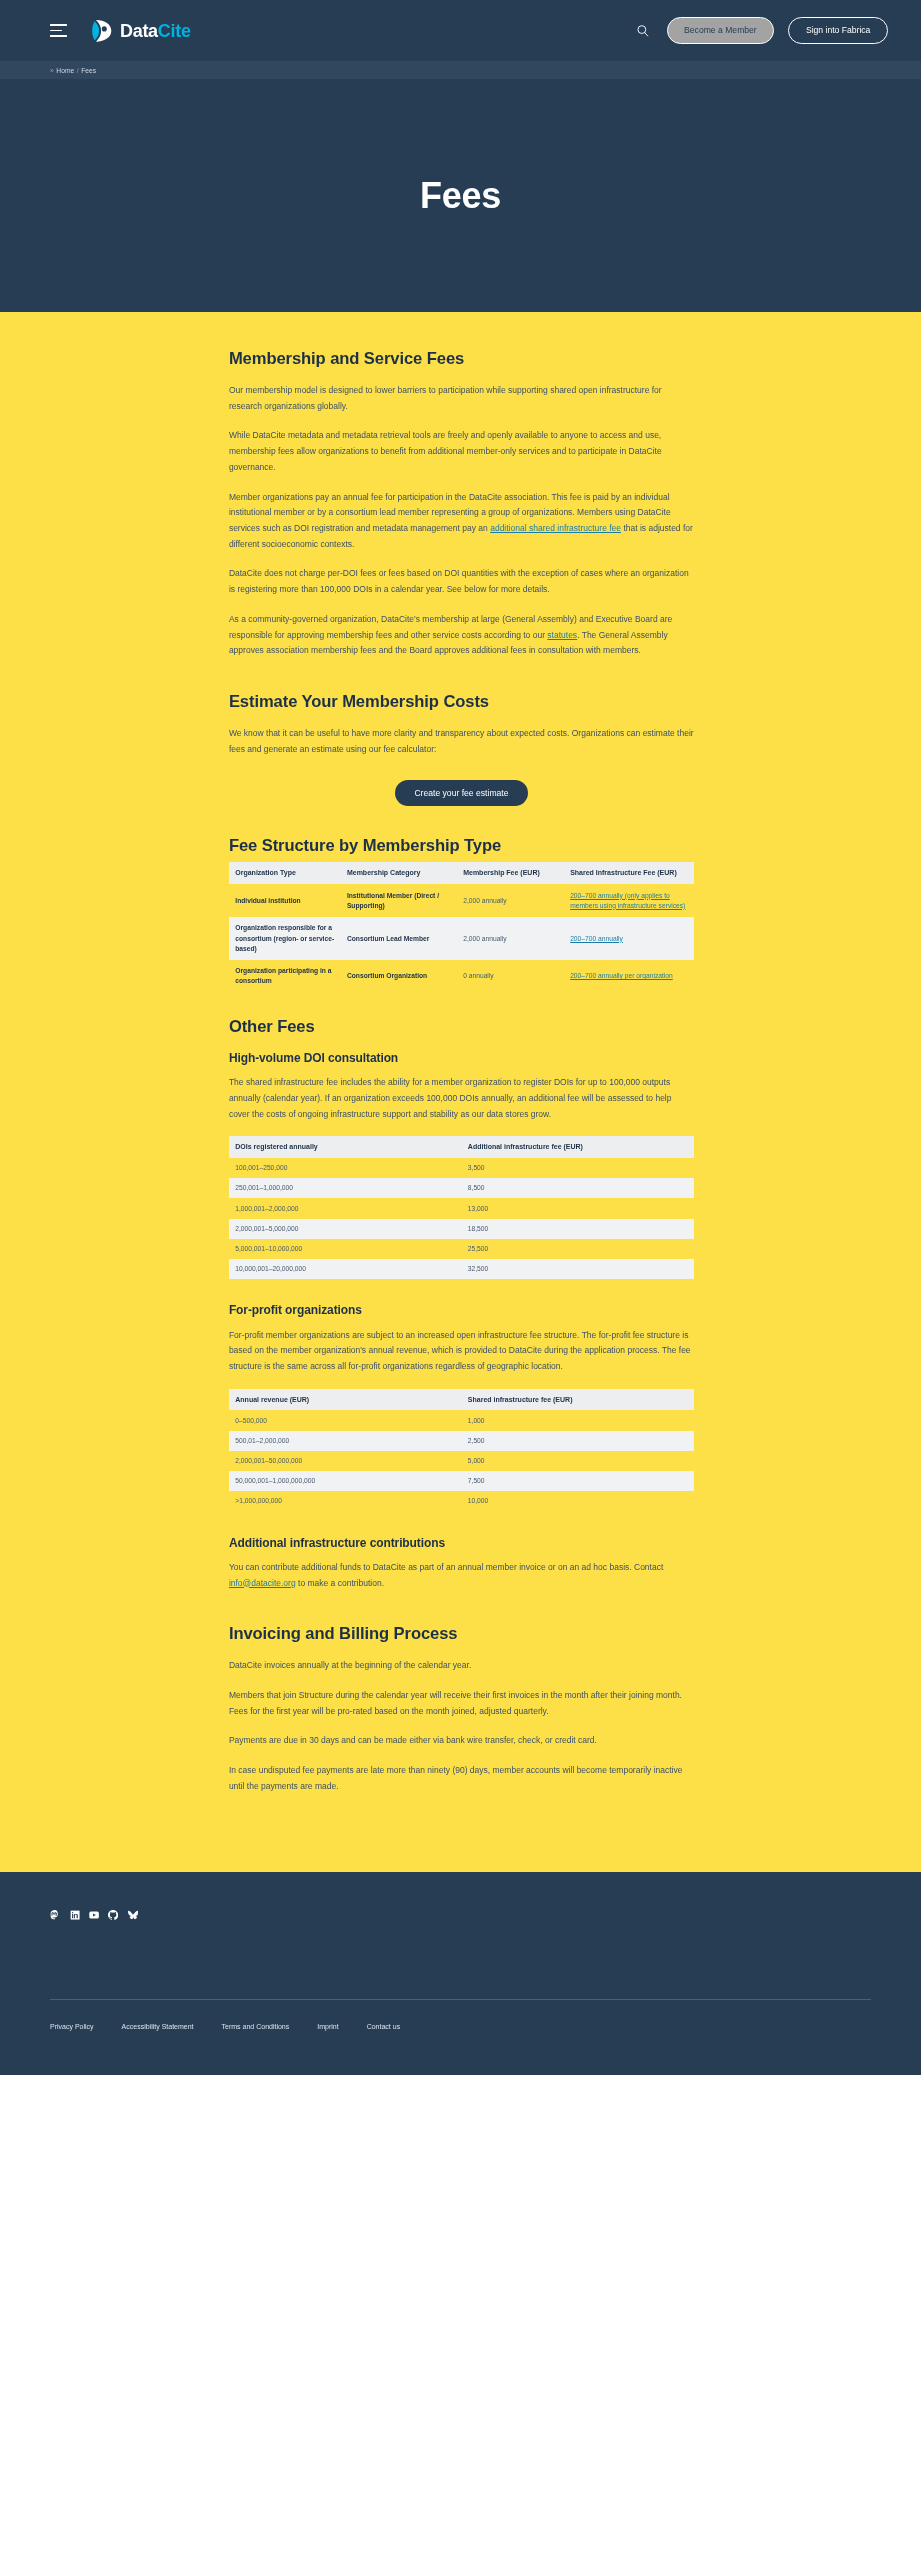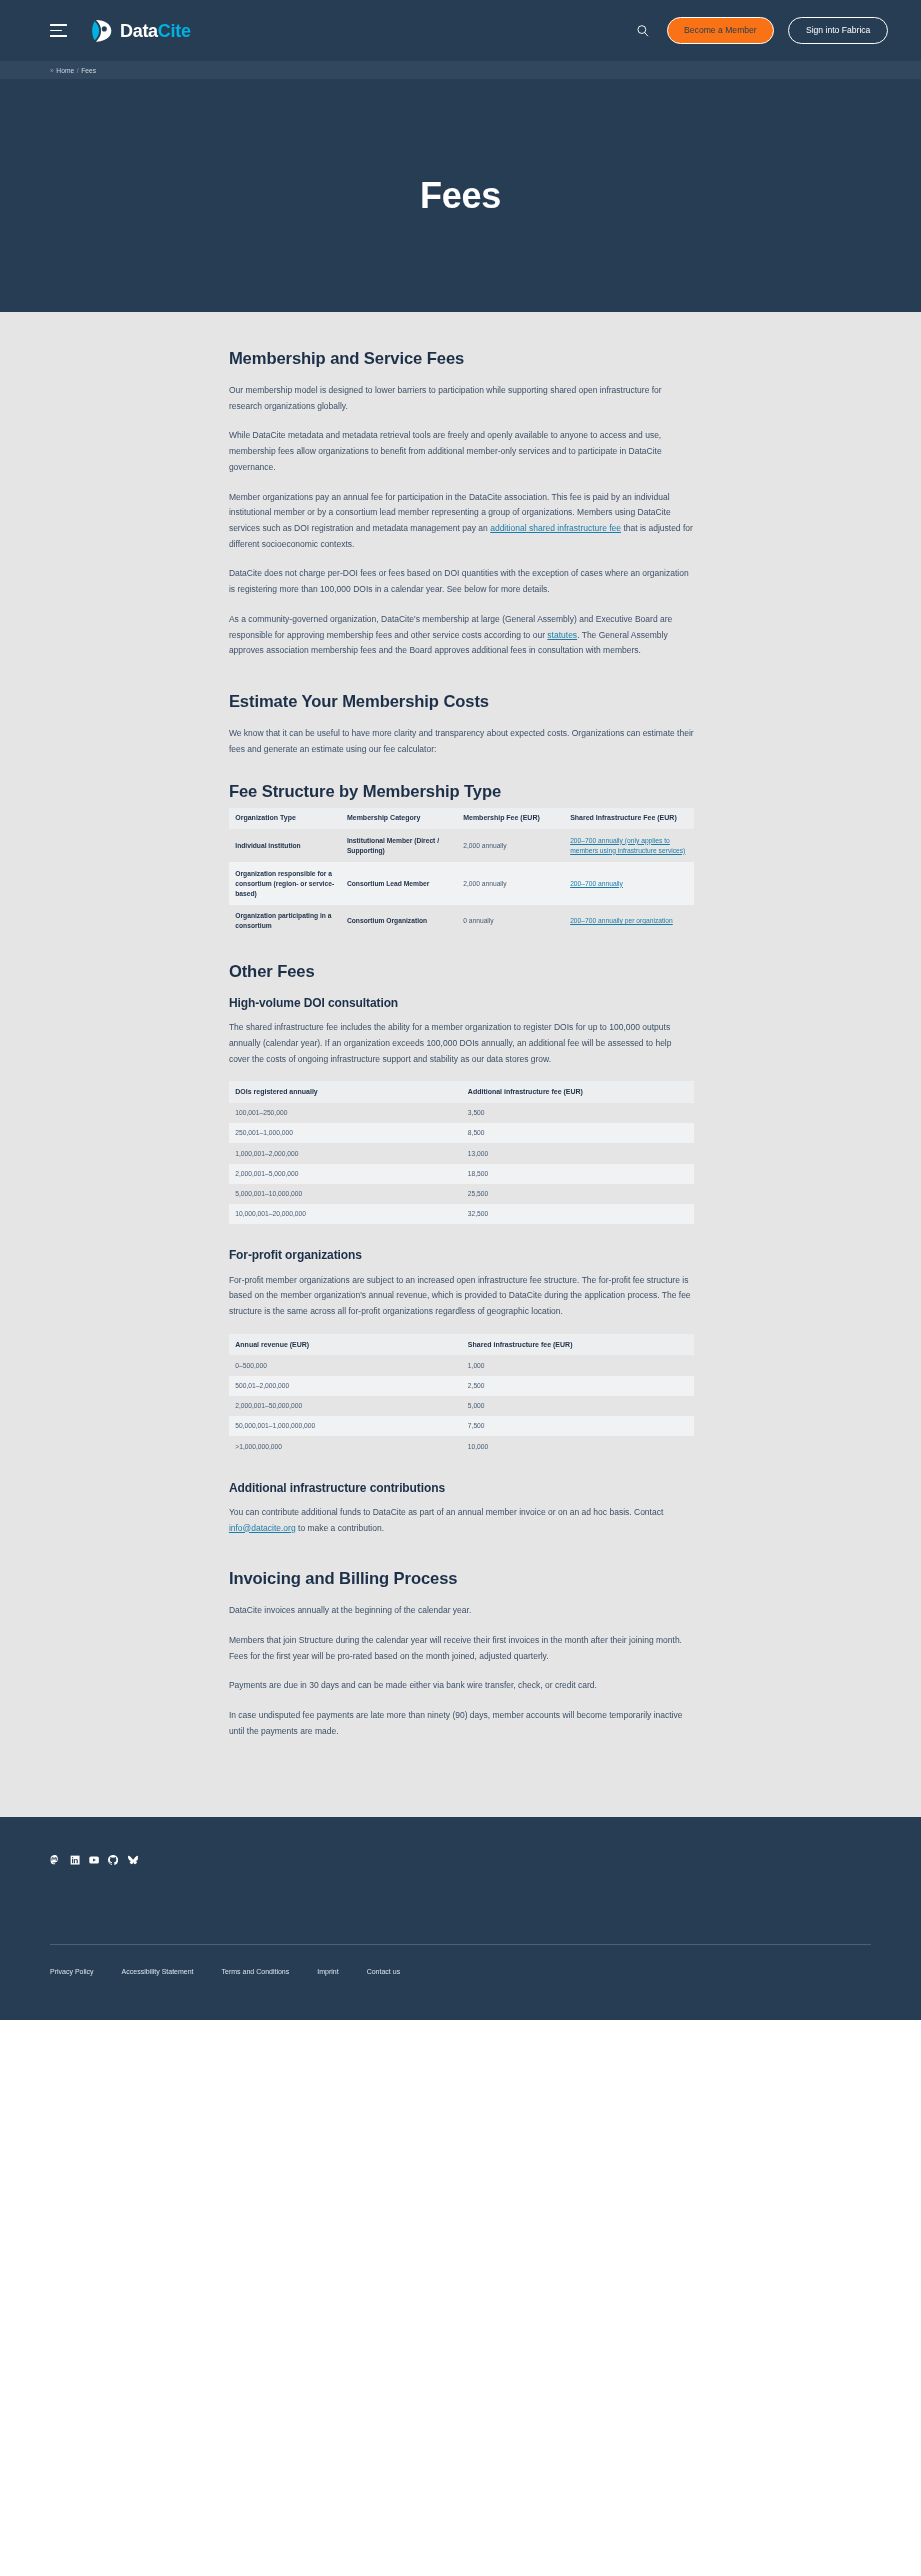--- a/index.html
+++ b/index.html
@@ -53,21 +53,21 @@
   .btn-pill {
     border-radius: 16.6px;
     font-size: 8.6px;
     font-weight: 400;
     padding: 7.7px 16.6px;
     cursor: pointer;
     white-space: nowrap;
     line-height: 1.1;
     font-family: "Liberation Sans", sans-serif;
   }
-  .btn-solid { background: #f97316; color: #263d54; border: 0.6px solid #ffffff; text-align: center; }
+  .btn-solid { background: #a3a3a3; color: #263d54; border: 0.6px solid #ffffff; text-align: center; }
   .btn-outline { background: transparent; color: #ffffff; border: 0.6px solid #ffffff; }
 
   
   .breadcrumb-bar {
     background: #30475e;
     height: 18px;
     display: flex;
     align-items: center;
     padding-left: 50px;
     font-size: 6.7px;
@@ -87,21 +87,21 @@
   }
   .hero h1 {
     color: #ffffff;
     font-size: 36px;
     font-weight: 700;
     letter-spacing: -0.3px;
   }
 
   
   main {
-    background: #e5e5e5;
+    background: #fde047;
     padding: 37px 0 77px 0;
   }
   .container {
     width: 467px;
     margin: 0 auto;
     padding-left: 1.9px;
   }
 
   h2.section-title {
     font-size: 16.6px;
@@ -276,20 +276,23 @@
       <p class="body-text"><span>Member organizations pay an annual fee for participation in the DataCite association. This fee is paid by an individual institutional member or by a consortium lead member representing a group of organizations. Members using DataCite services such as DOI registration and metadata management pay an </span><a class="inline-link" href="#">additional shared infrastructure fee</a><span> that is adjusted for different socioeconomic contexts.</span></p>
       <p class="body-text">DataCite does not charge per-DOI fees or fees based on DOI quantities with the exception of cases where an organization is registering more than 100,000 DOIs in a calendar year. See below for more details.</p>
       <p class="body-text"><span>As a community-governed organization, DataCite's membership at large (General Assembly) and Executive Board are responsible for approving membership fees and other service costs according to our </span><a class="inline-link" href="#">statutes</a><span>. The General Assembly approves association membership fees and the Board approves additional fees in consultation with members.</span></p>
     </section>
 
     <div class="gap-lg"></div>
 
     <section>
       <h2 class="section-title">Estimate Your Membership Costs</h2>
       <p class="body-text">We know that it can be useful to have more clarity and transparency about expected costs. Organizations can estimate their fees and generate an estimate using our fee calculator:</p>
+      <div class="btn-row">
+        <button class="cta-btn">Create your fee estimate</button>
+      </div>
     </section>
 
     <div class="gap-md"></div>
 
     <section>
       <h2 class="section-title tight">Fee Structure by Membership Type</h2>
       <table class="fee-table membership-table">
         <colgroup>
             <col class="c1">
             <col class="c2">

